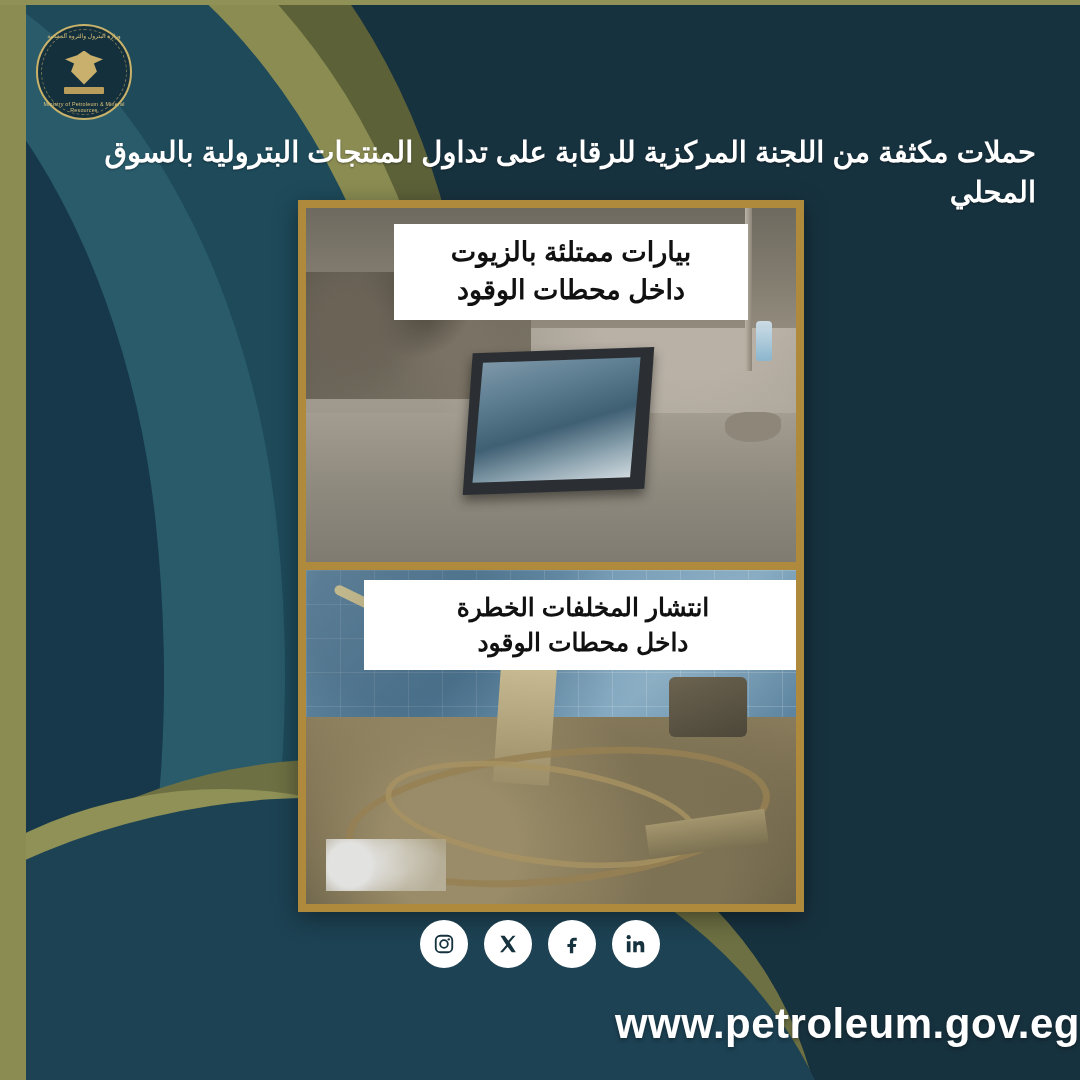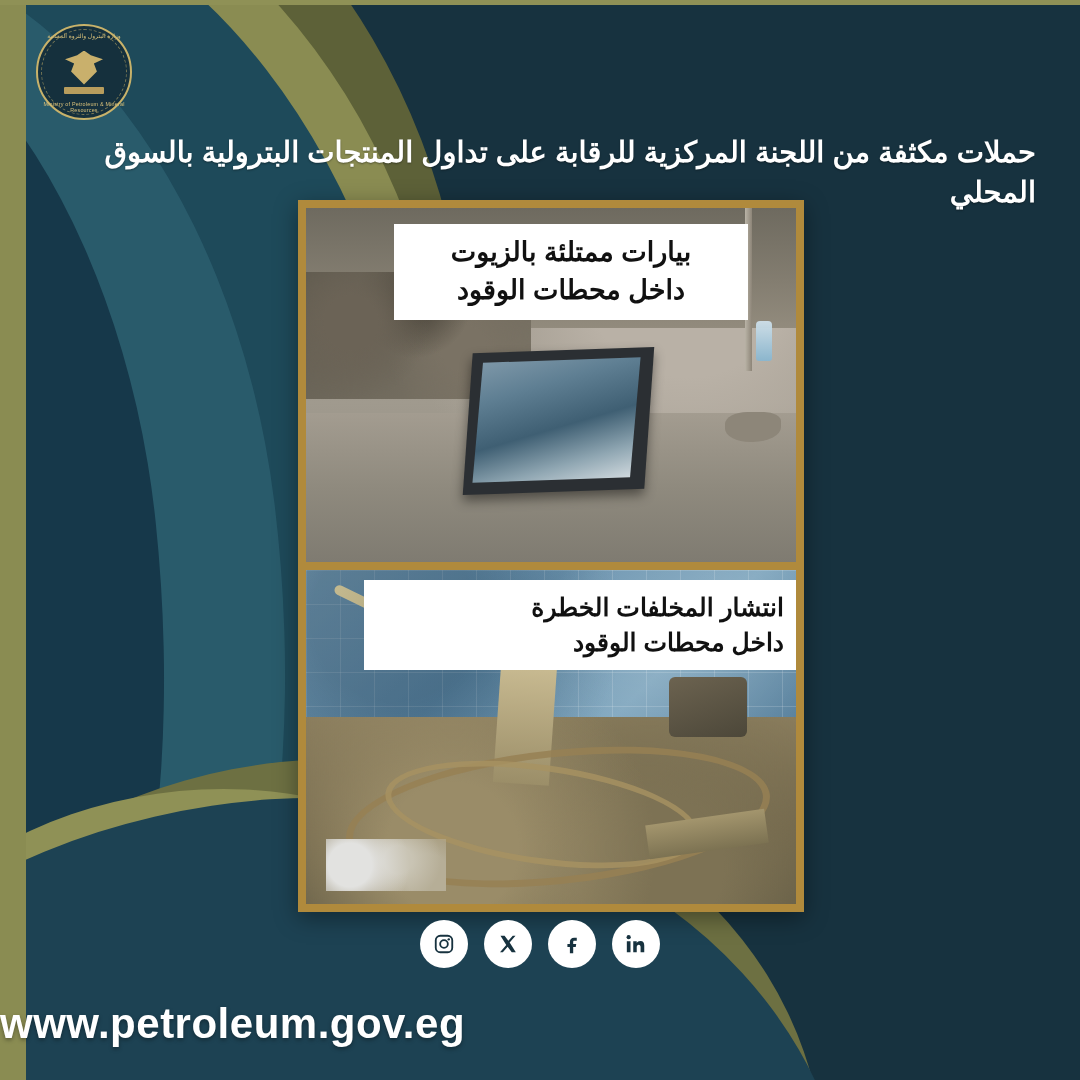--- a/index.html
+++ b/index.html
@@ -284,21 +284,20 @@
     line-height:1.4;
     padding:10px 18px;
     box-sizing:border-box;
     font-size:27px;
   }
   .caption-top{
     left:48px;right:48px;top:16px;margin-left:40px;
   }
   .caption-bottom{
     left:58px;right:-6px;top:10px;
-    text-align:right;
     font-size:25px;
   }
 
   
   .social{
     position:absolute;left:0;right:0;top:920px;
     display:flex;justify-content:center;align-items:center;gap:16px;
   }
   .sicon{
     width:48px;height:48px;border-radius:50%;
@@ -307,21 +306,21 @@
     color:#17323f;
     font-weight:bold;
     font-size:22px;
     font-family:"Liberation Sans", sans-serif;
   }
   .sicon svg{display:block;}
 
   
   .website{
     position:absolute;left:0;right:0;top:1000px;
-    text-align:left;color:#ffffff;
+    text-align:right;color:#ffffff;
     font-size:42px;font-weight:bold;
     letter-spacing:.5px;
     direction:ltr;
     text-shadow:0 2px 4px rgba(0,0,0,.35);
   }
 </style>
 </head>
 <body>
 
 <div class="bg-root">

